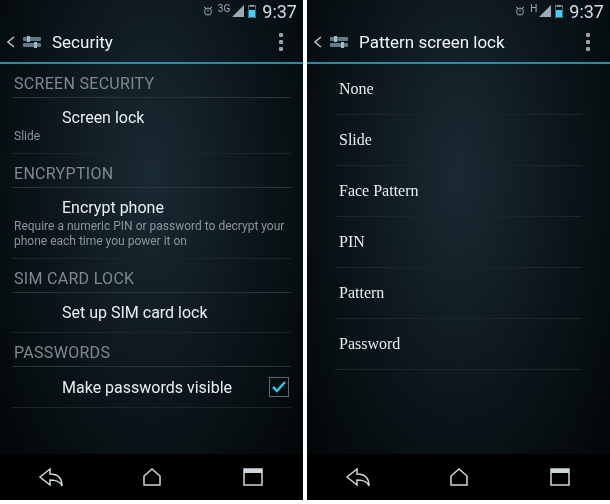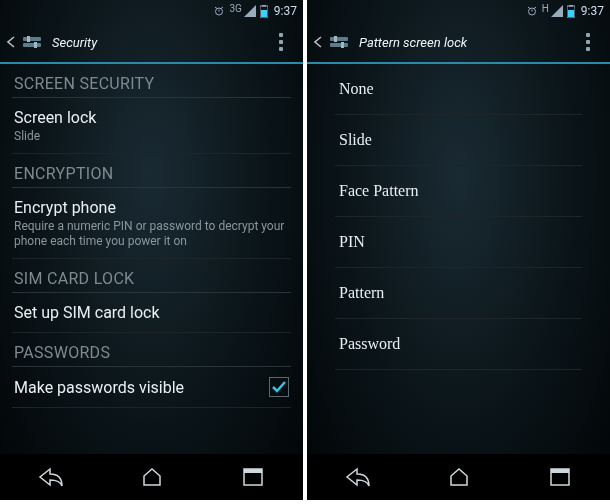--- a/index.html
+++ b/index.html
@@ -29,21 +29,21 @@
     display: flex;
     align-items: center;
     justify-content: flex-end;
     padding: 0 6px;
     color: #b0c4d0;
     font-size: 12px;
     gap: 4px;
   }
   .statusbar svg { display:block; }
   .statusbar .net-label{ font-size:10px; color:#9ab; position:relative; top:-3px; margin-right:-2px;}
-  .statusbar .clock { color:#cde; font-size:12px; margin-left:2px; }
+  .statusbar .clock { color:#cde; font-size:18px; margin-left:2px; }
 
   
   .actionbar {
     height: 42px;
     display: flex;
     align-items: center;
     padding: 0 6px;
     border-bottom: 2px solid #2b8aa8;
     color: #eef5f8;
   }
@@ -51,23 +51,22 @@
     width: 28px; height: 28px;
     display:flex; align-items:center; justify-content:center;
     margin-right: 6px;
   }
   .actionbar .caret {
     width:10px; height:10px;
     margin-right:2px;
     display:flex; align-items:center; justify-content:center;
   }
   .actionbar .title {
-    font-size: 13px;
+    font-size: 17px;
     flex: 1;
-    font-style: italic;
   }
   .overflow {
     width: 32px; height: 32px;
     display:flex; align-items:center; justify-content:center;
   }
   .overflow .dots {
     display:flex; flex-direction:column; gap:3px;
   }
   .overflow .dots span{
     width:4px; height:4px; background:#8fa5ad; border-radius:1px;
@@ -90,20 +89,21 @@
   .item {
     padding: 10px 2px;
     border-bottom: 1px solid #1d2529;
     display:flex;
     align-items:center;
   }
   .item .txt { flex:1; }
   .item .primary {
     font-size: 16px;
     color: #e9eff2;
+    margin-left: 48px;
   }
   .item .secondary {
     font-size: 12px;
     color: #8a969c;
     margin-top: 2px;
     line-height: 1.2;
   }
   .checkbox {
     width:20px; height:20px;
     border:1px solid #5b6a70;

